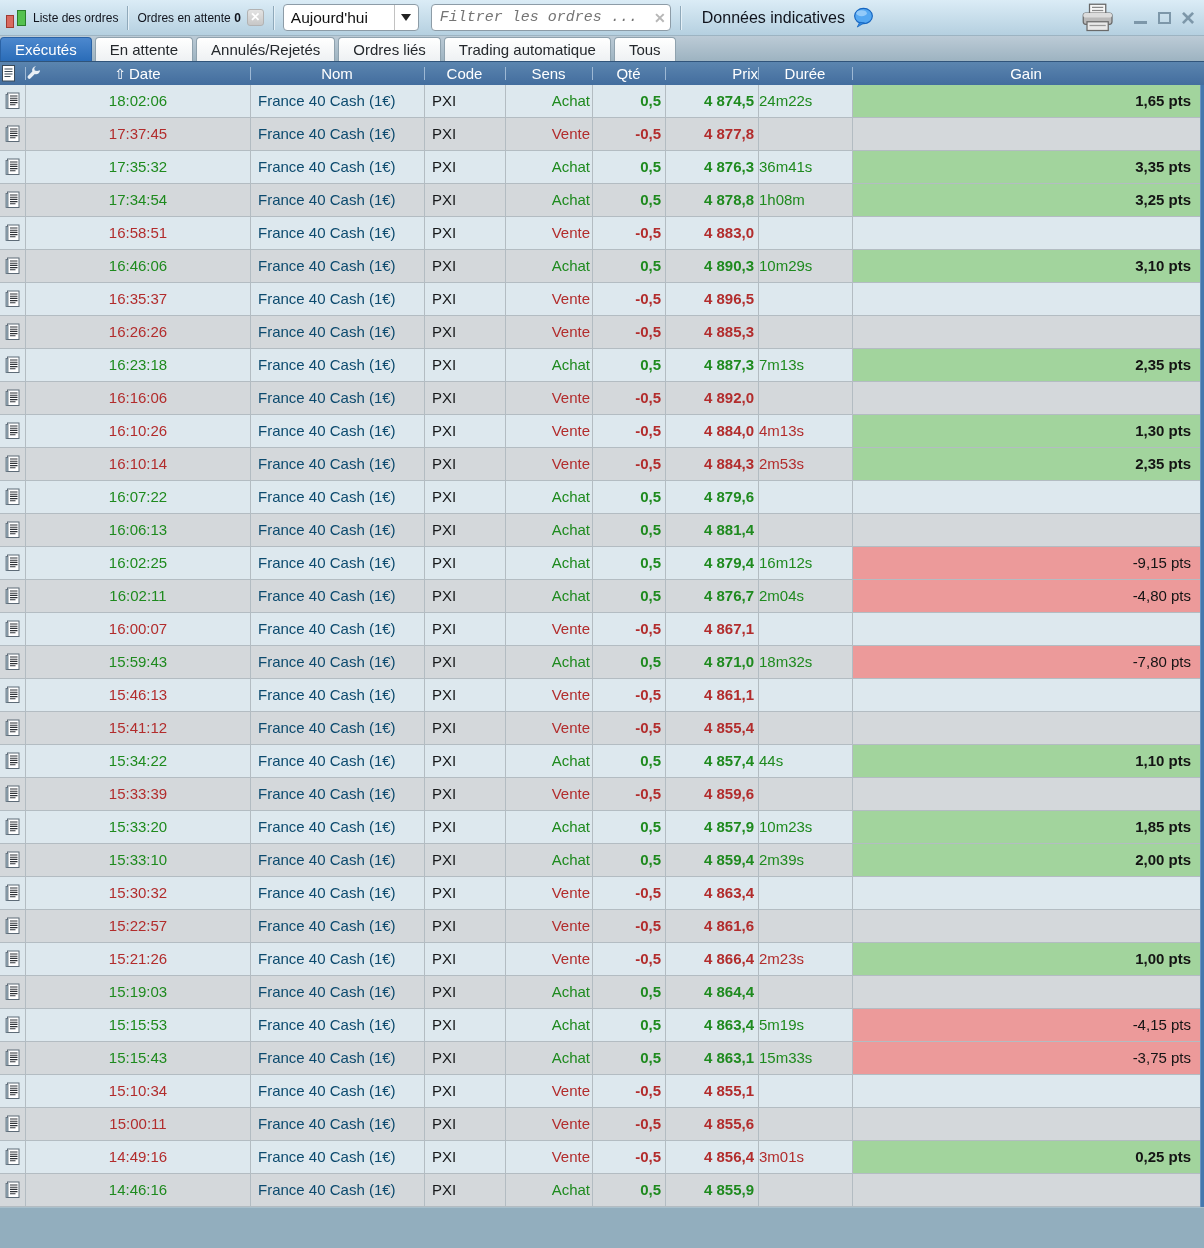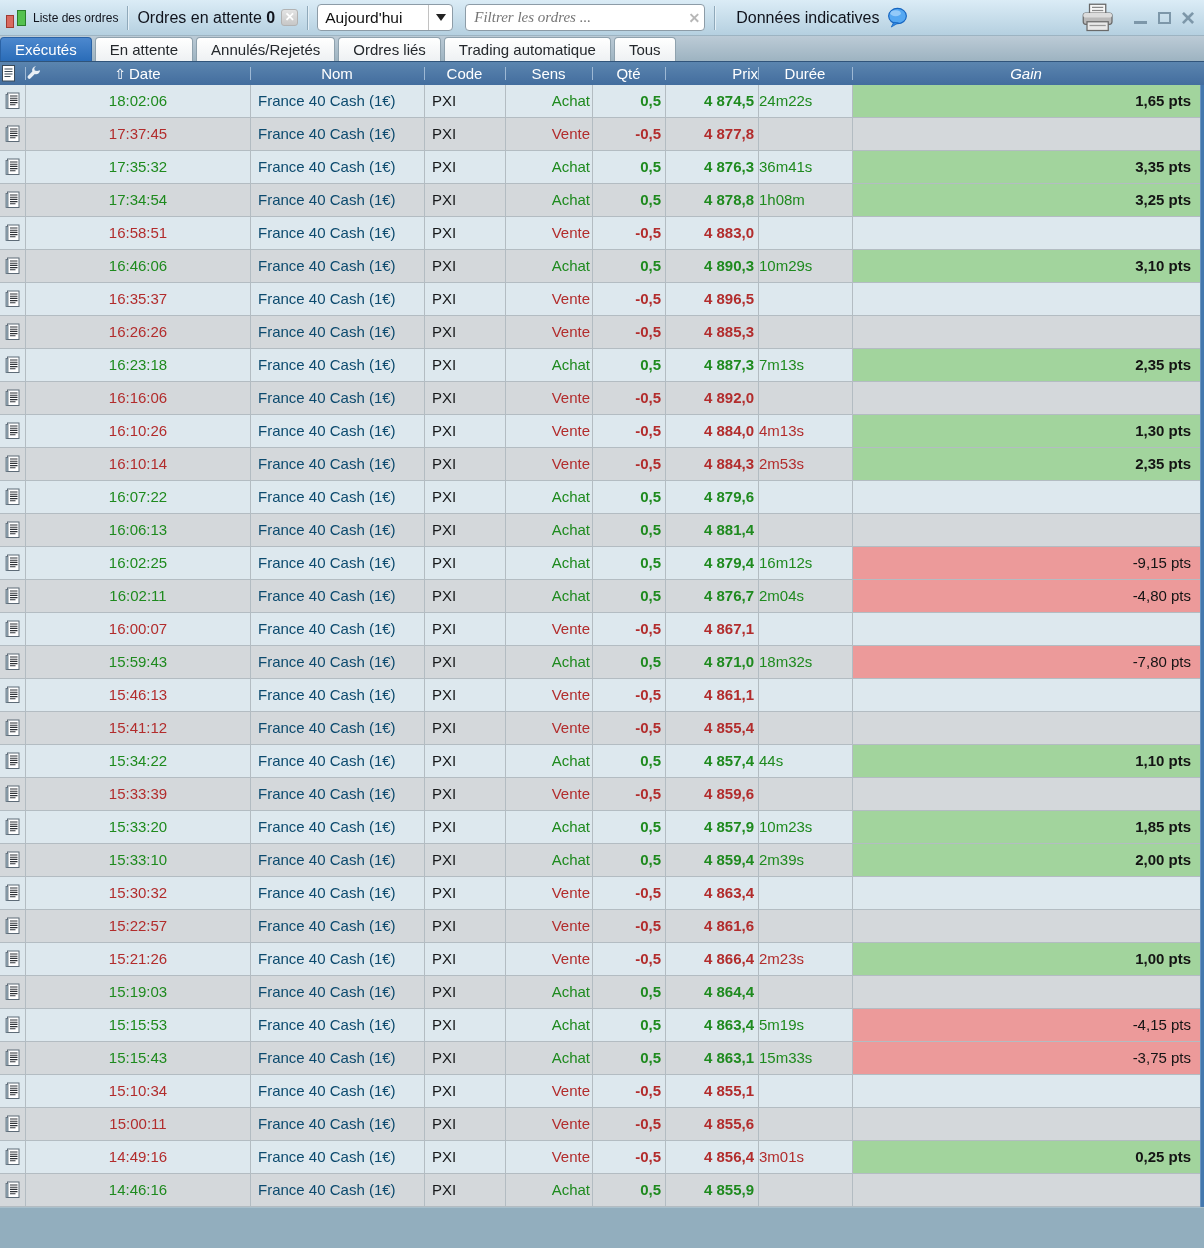--- a/index.html
+++ b/index.html
@@ -11,33 +11,33 @@
   .toolbar { height:36px; display:flex; align-items:center; padding:0 6px 0 4px;
              background:linear-gradient(#dbecf6,#b5d0e0); border-bottom:1px solid #9db4c2; }
   .toolbar .ttl { font-size:12px; color:#10131c; margin-left:5px; }
   .vsep { width:1px; height:24px; background:#8fa9ba; box-shadow:1px 0 0 #e4f0f7; margin:0 9px; }
   .candles { position:relative; width:24px; height:28px; flex:none; }
   .candles .c { position:absolute; }
   .candles .body-r { left:2px; top:11px; width:8px; height:13px; background:#d96a60; border:1px solid #a03a32; }
   .candles .wick-r { left:5px; top:5px; width:2px; height:25px; background:#a03a32; z-index:-1; }
   .candles .body-g { left:13px; top:6px; width:9px; height:16px; background:#55c14f; border:1px solid #2a7d2a; }
   .candles .wick-g { left:17px; top:1px; width:2px; height:26px; background:#2a7d2a; z-index:-1; }
-  .pending { font-size:16px; color:#10131c; }
+  .pending { font-size:12px; color:#10131c; }
   .pending b { font-weight:bold; }
   .chip-x { width:17px; height:17px; margin-left:6px; border-radius:3px;
             background:linear-gradient(#e3e3e3,#c7c7c7); border:1px solid #b2b2b2;
             color:#ffffff; font-weight:bold; font-size:12px; line-height:15px; text-align:center; }
   .combo { display:flex; align-items:center; width:136px; height:27px; background:#ffffff;
            border:1px solid #8d9ca7; border-radius:4px; overflow:hidden; }
   .combo .val { flex:1; font-size:15.5px; color:#101010; padding-left:7px; }
   .combo .btn { width:24px; height:100%; border-left:1px solid #c2c2c2; display:flex; align-items:center; justify-content:center; }
   .combo .tri { width:0; height:0; border-left:5px solid transparent; border-right:5px solid transparent; border-top:7px solid #222; }
   .filter { display:flex; align-items:center; width:240px; height:27px; margin-left:12px;
             background:#fff; border:1px solid #8d9ca7; border-radius:4px; }
-  .filter input { flex:1; border:none; outline:none; font-family:Liberation Serif, serif;
+  .filter input { flex:1; border:none; outline:none; font-family:Liberation Mono, monospace;
                   font-size:15px; font-style:italic; color:#9aa0a6; padding:0 4px 0 8px; background:transparent; }
   .filter .clr { width:20px; font-size:14px; font-weight:bold; color:#b7b7b7; text-align:center; }
   .indic { font-size:16px; color:#10131c; margin:0 8px 0 12px; }
   .bubble { width:21px; height:21px; flex:none; }
   .spacer { flex:1; }
   .printer { width:38px; height:30px; flex:none; margin-right:10px; }
   .winbtn { width:20px; height:22px; color:#7d97a9; display:flex; align-items:center; justify-content:center; margin-left:4px; }
   .wb-min { width:13px; height:3px; background:#7d97a9; margin-top:10px; }
   .wb-max { width:13px; height:12px; border:2px solid #7d97a9; }
   .wb-close { font-size:24px; font-weight:bold; line-height:20px; }
@@ -54,21 +54,21 @@
            background:linear-gradient(#5b85af,#436d9e); border-top:1px solid #30547a; }
   .th { height:100%; line-height:23px; text-align:center; position:relative; }
   .th + .th::before { content:""; position:absolute; left:0; top:5px; height:13px; width:1px; background:#9db8d4; }
   .hicons { width:25px; position:relative; }
   .hicon-doc { position:absolute; left:2px; top:3px; }
   .hicon-wrench { position:absolute; left:26px; top:4px; z-index:2; }
   .sortarrow { font-size:14px; margin-right:3px; }
 
   
   .w-icon{width:25px;} .w-date{width:225px;} .w-name{width:174px;} .w-code{width:81px;}
-  .w-side{width:87px;} .w-qty{width:73px;} .w-price{width:93px;text-align:right;} .w-dur{width:94px;} .w-gain{width:348px;font-style:italic;}
+  .w-side{width:87px;} .w-qty{width:73px;} .w-price{width:93px;text-align:right;} .w-dur{width:94px;} .w-gain{width:348px;}
 
   
   #rows { position:relative; }
   .row { display:flex; height:33px; border-bottom:1px solid #b3bcc2; font-size:15px; }
   .row.odd  { background:#dde8ee; }
   .row.even { background:#d4d8db; }
   .cell { height:32px; line-height:32px; overflow:hidden; white-space:nowrap; }
   .c-icon { width:25px; display:flex; align-items:center; justify-content:center; }
   .c-date { width:225px; text-align:center; border-left:1px solid #b3bcc2; }
   .c-name { width:174px; padding-left:7px; color:#0c4a6e; border-left:1px solid #b3bcc2; }

